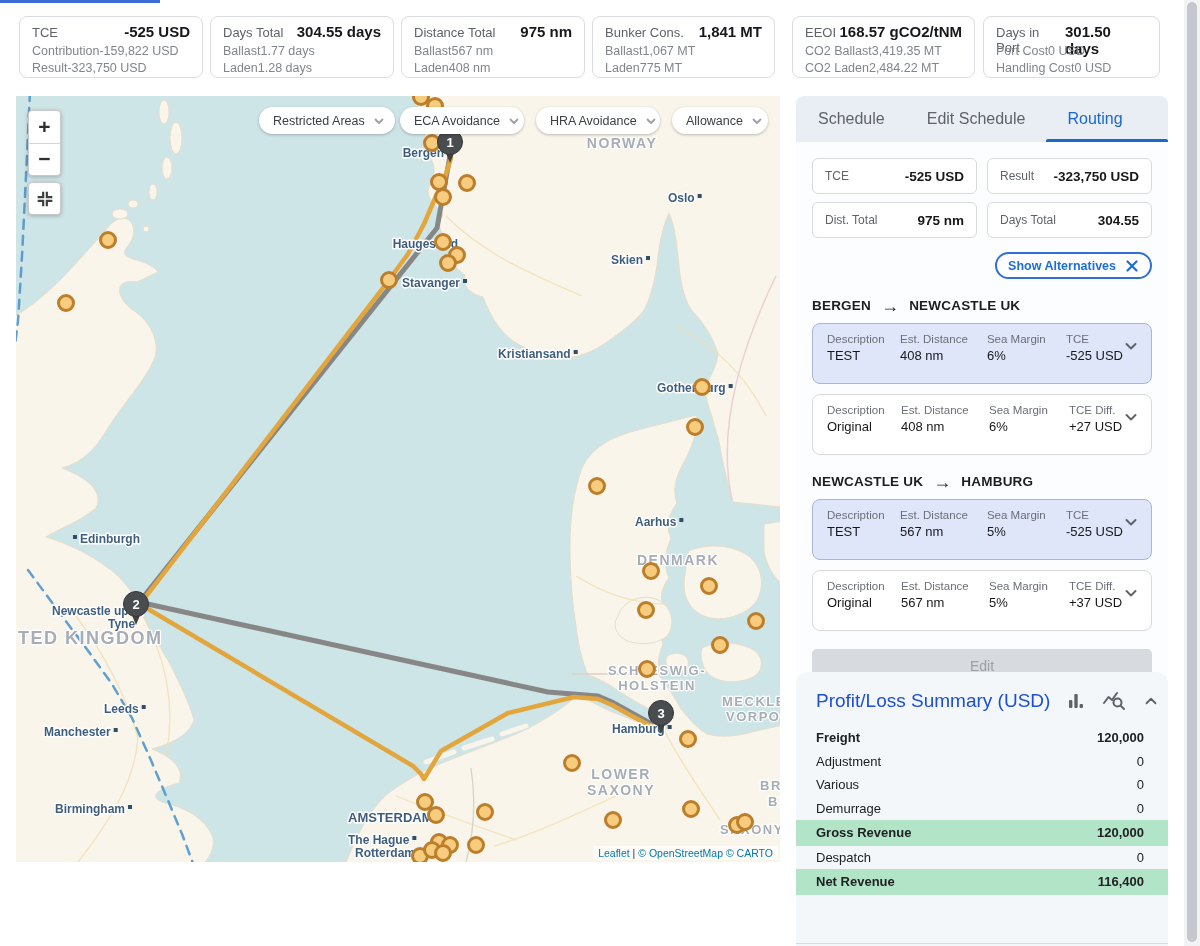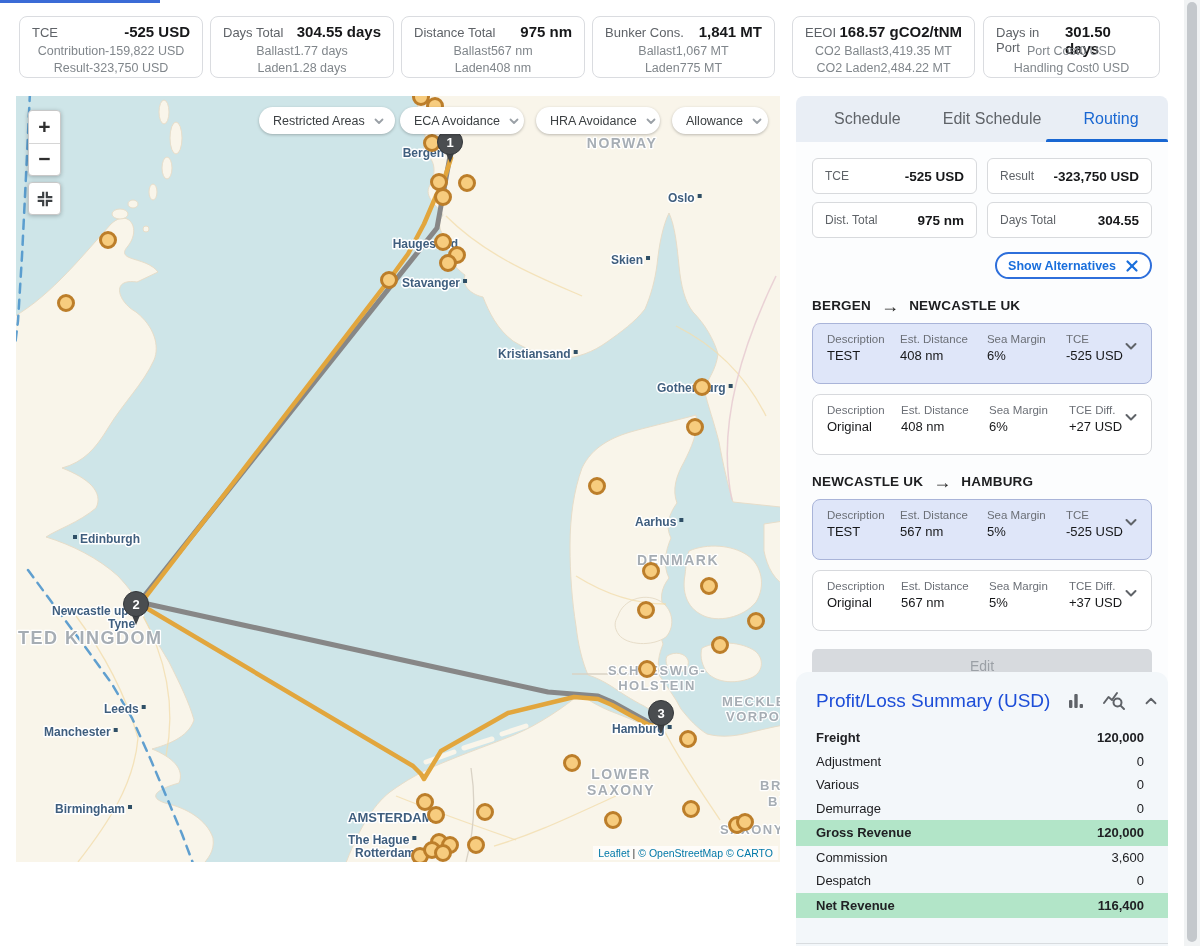--- a/index.html
+++ b/index.html
@@ -7,40 +7,40 @@
   #page { position:relative; width:1200px; height:946px; background:#fff; }
 
   
   .top-accent { position:absolute; left:0; top:0; width:160px; height:3px; background:#3b6bd6; }
 
   
   .stat-card { position:absolute; top:16px; height:62px; border:1px solid #dadce0; border-radius:8px; background:#fff; padding:6px 12px 4px 12px; }
   .stat-card .t-row { display:flex; justify-content:space-between; align-items:baseline; height:21px; }
   .stat-card .t-row .t-label { font-size:13px; color:#5f6368; }
   .stat-card .t-row .t-value { font-size:15px; font-weight:700; color:#17181a; }
-  .stat-card .s-row { display:flex; justify-content:center; height:17px; }
+  .stat-card .s-row { display:flex; justify-content:flex-start; height:17px; }
   .stat-card .s-row span { font-size:12.5px; color:#80868b; }
 
   
   #map { position:absolute; left:16px; top:96px; width:764px; height:766px; background:#cee5e8; overflow:hidden; }
   #map svg.base { position:absolute; left:0; top:0; }
   .map-ctl { position:absolute; background:#fff; border:1px solid #c8c8c8; border-radius:4px; box-shadow:0 1px 4px rgba(0,0,0,.25); z-index:30; }
   #zoomctl { left:12px; top:14px; width:33px; height:66px; display:flex; flex-direction:column; }
   #zoomctl .zbtn { flex:1; display:flex; align-items:center; justify-content:center; font-size:21px; font-weight:700; color:#2f2f2f; cursor:pointer; }
   #zoomctl .zbtn:first-child { border-bottom:1px solid #d6d6d6; }
   #fitctl { left:12px; top:86px; width:33px; height:33px; display:flex; align-items:center; justify-content:center; cursor:pointer; }
   .map-pill { position:absolute; top:11px; height:27px; background:#fff; border-radius:14px; box-shadow:0 1px 3px rgba(0,0,0,.25); display:flex; align-items:center; justify-content:space-between; padding:0 10px 0 14px; z-index:30; cursor:pointer; }
   .map-pill .pill-label { font-size:12.5px; color:#3c4043; font-weight:500; white-space:nowrap; }
   .map-pill svg { margin-left:8px; flex:none; }
   #attrib { position:absolute; right:2px; bottom:2px; background:rgba(255,255,255,.72); font-size:10.5px; padding:1px 5px; z-index:25; color:#333; white-space:nowrap; }
   #attrib a { color:#0078a8; text-decoration:none; }
 
   
   #panel { position:absolute; left:796px; top:96px; width:372px; }
-  #tabbar { position:relative; height:46px; background:#e9eef5; border-radius:8px 8px 0 0; display:flex; align-items:center; padding-left:38px; gap:42px; }
+  #tabbar { position:relative; height:46px; background:#e9eef5; border-radius:8px 8px 0 0; display:flex; align-items:center; padding-left:22px; gap:42px; }
   .tab { font-size:16px; color:#5f6368; cursor:pointer; white-space:nowrap; }
   .tab.active { color:#1967d2; font-weight:500; }
   #tab-underline { position:absolute; left:250px; bottom:0; width:122px; height:3px; background:#1967d2; border-radius:2px 2px 0 0; }
   #tab-content { background:#fcfdfe; border-radius:0 0 8px 8px; padding:16px 16px 18px 16px; }
   .metric-grid { display:grid; grid-template-columns:1fr 1fr; gap:8px 10px; }
   .metric-card { height:36px; border:1px solid #d8dadd; border-radius:6px; background:#fff; display:flex; align-items:center; justify-content:space-between; padding:0 12px; }
   .metric-card .m-label { font-size:12px; color:#5f6368; white-space:nowrap; }
   .metric-card .m-value { font-size:13.5px; font-weight:700; color:#17181a; white-space:nowrap; }
   .alt-row { display:flex; justify-content:flex-end; margin-top:14px; }
   #show-alt { display:flex; align-items:center; gap:9px; height:27px; border:2px solid #2e6fdb; border-radius:14px; padding:0 11px; background:#fff; cursor:pointer; }
@@ -520,24 +520,20 @@
         </div>
         <div class="pnl-row">
           <span>Demurrage</span>
           <span>0</span>
         </div>
         <div class="pnl-row bold hl">
           <span>Gross Revenue</span>
           <span>120,000</span>
         </div>
         <div class="pnl-row">
-          <span>Commission</span>
-          <span>3,600</span>
-        </div>
-        <div class="pnl-row">
           <span>Despatch</span>
           <span>0</span>
         </div>
         <div class="pnl-row bold hl">
           <span>Net Revenue</span>
           <span>116,400</span>
         </div>
       </div>
     <div id="pnl-divider"></div>
   </div>

